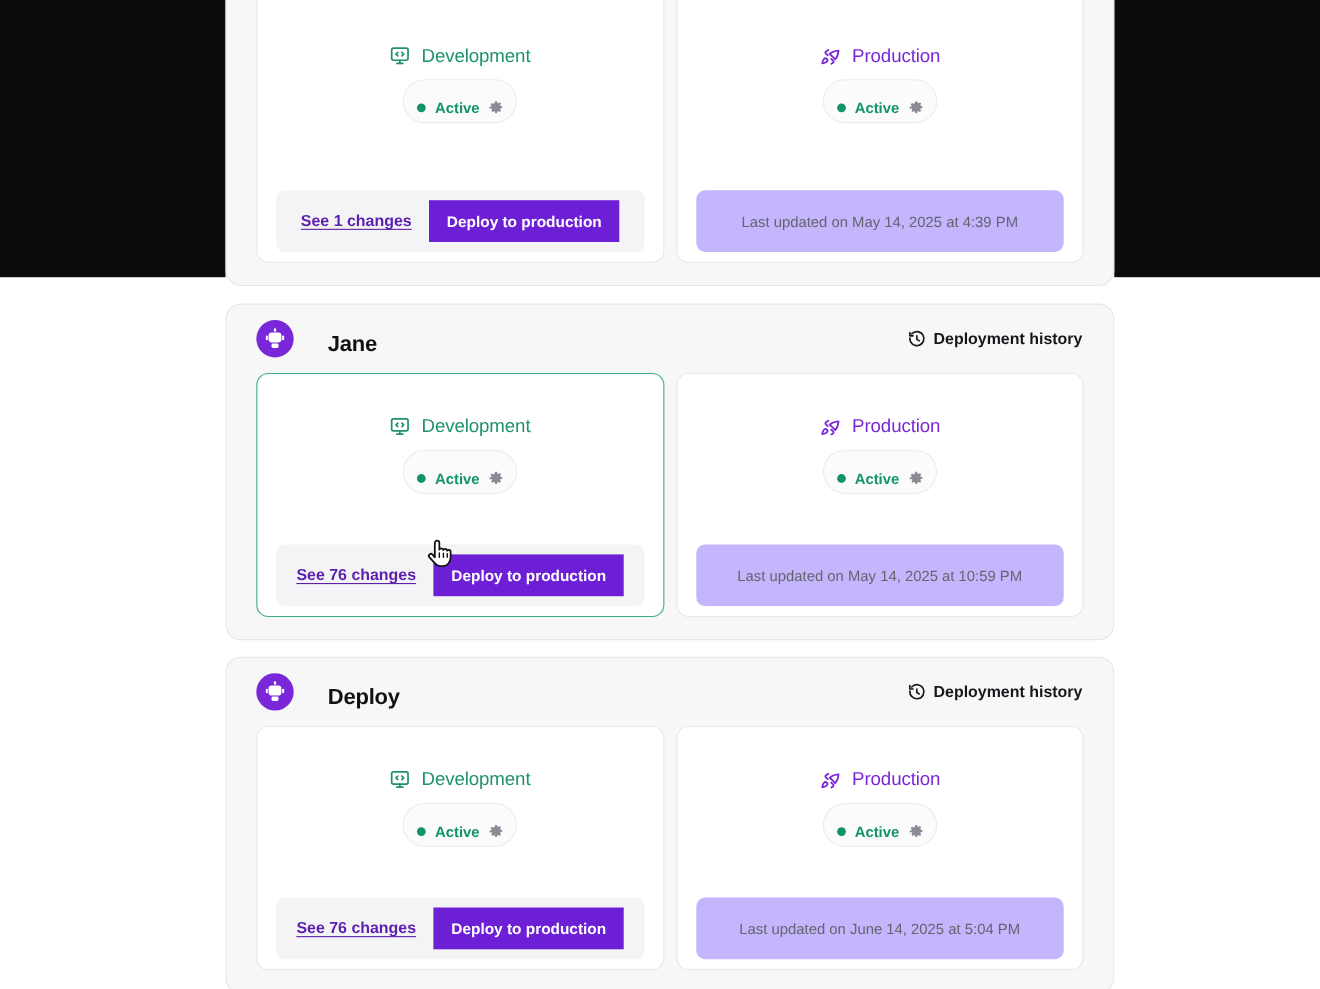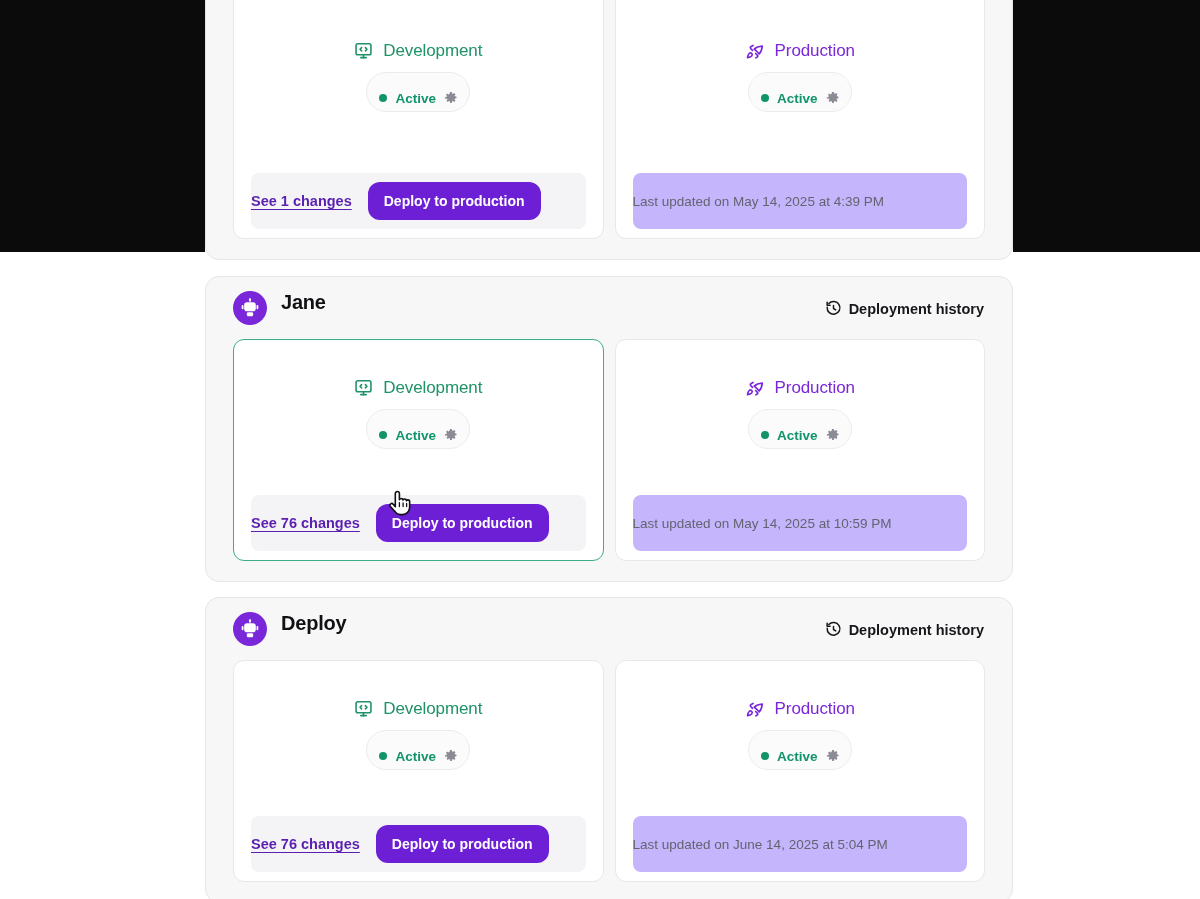--- a/index.html
+++ b/index.html
@@ -24,21 +24,21 @@
   }
   .agent-card.partial { left: 205px; top: -76px; width: 808px; height: 336px; }
   .agent-card.jane    { left: 205px; top: 276px; width: 808px; height: 306px; }
   .agent-card.chase   { left: 205px; top: 597px; width: 808px; height: 306px; }
 
   .agent-head {
     position: absolute; left: 0; right: 0; top: 0; height: 62px;
     display: flex; align-items: center; justify-content: space-between;
     padding: 0 28px 0 27px;
   }
-  .agent-ident { display: flex; align-items: flex-start; gap: 14px; }
+  .agent-ident { display: flex; align-items: flex-end; gap: 31px; }
   .avatar {
     width: 34px; height: 34px; border-radius: 50%;
     background: #7a27d9;
     display: flex; align-items: center; justify-content: center;
     flex: 0 0 auto;
   }
   .avatar svg { display: block; }
   .agent-name {
     font-size: 20px; font-weight: 700; color: #111114; letter-spacing: -0.2px;
   }
@@ -89,32 +89,32 @@
 
   .env-footer {
     position: absolute; left: 0; right: 0; bottom: 0; height: 74px;
     display: flex; align-items: center; justify-content: center;
   }
   .footer-inner {
     background: #f4f4f6;
     border-radius: 8px;
     width: calc(100% - 34px);
     height: 56px;
-    display: flex; align-items: center; justify-content: flex-start; gap: 16px;
+    display: flex; align-items: center; justify-content: center; gap: 16px;
   }
   .footer-inner.plain { background: #c4b5fd; }
 
   .changes-link {
     font-size: 14.5px; font-weight: 700; color: #5b1fb0;
     text-decoration: underline; text-underline-offset: 3px;
     cursor: pointer; white-space: nowrap;
   }
   .deploy-btn {
     background: #6d1fd6; color: #ffffff;
-    border: none; border-radius: 12px;
+    border: none; border-radius: 0;
     font-family: "Liberation Sans", sans-serif;
     font-size: 14px; font-weight: 700;
     padding: 11px 16px; cursor: pointer; white-space: nowrap;
   }
   .updated-text {
     font-size: 13.5px; color: #646470; white-space: nowrap;
   }
 
   
   #cursor { position: absolute; left: 386px; top: 489px; width: 26px; height: 30px; pointer-events: none; }

